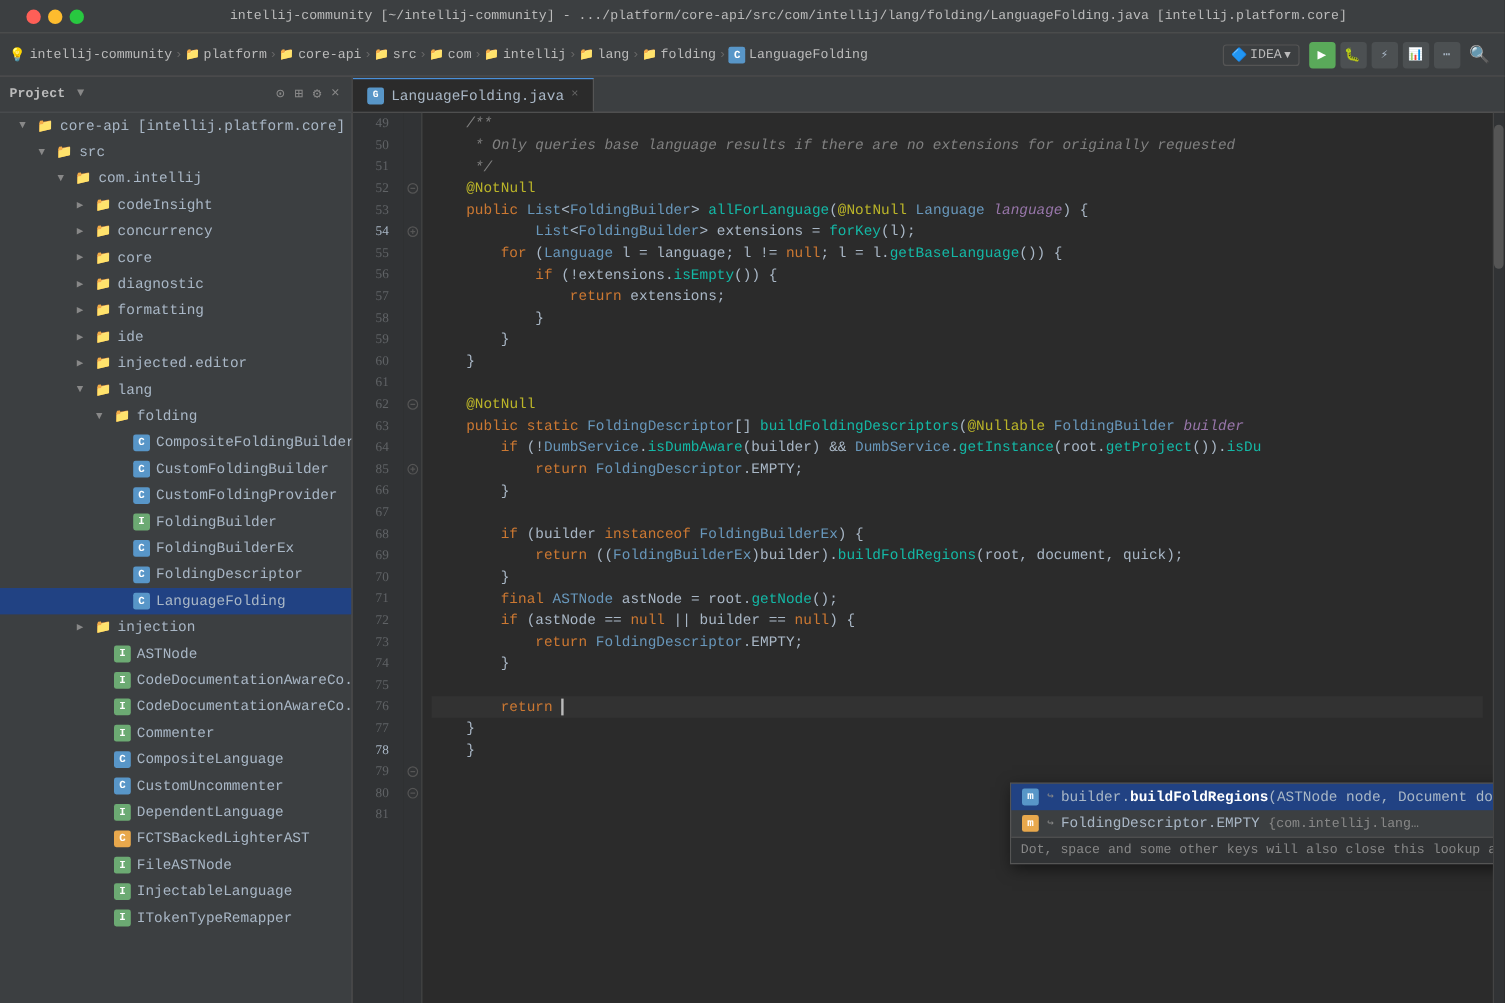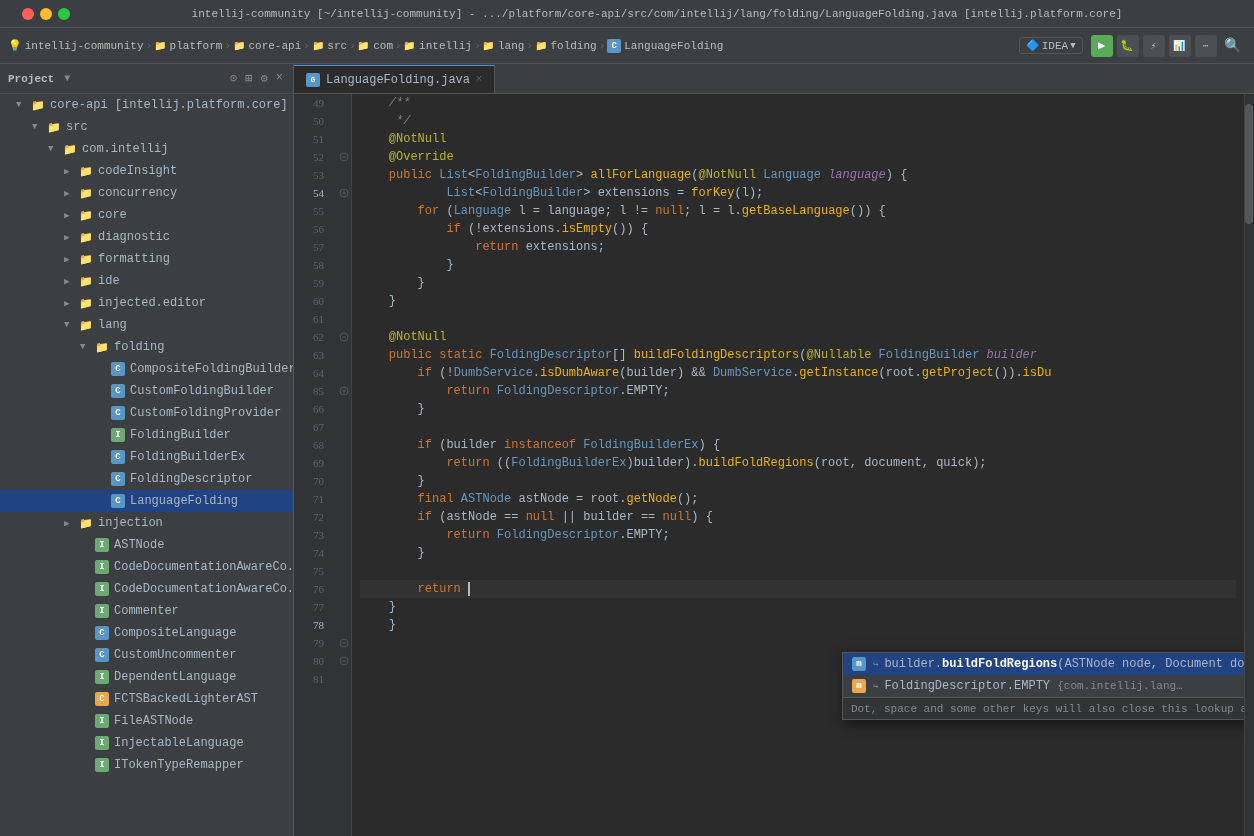--- a/index.html
+++ b/index.html
@@ -304,21 +304,21 @@
     }
     .code-line.current-line {
       background: #323232;
     }
 
     
     .kw { color: #cc7832; }
     .ann { color: #bbb529; }
     .comment { color: #808080; font-style: italic; }
     .type { color: #6897bb; }
-    .fn { color: #eab308; }
+    .fn { color: #14b8a6; }
     .param { color: #9876aa; font-style: italic; }
     .var { color: #a9b7c6; }
 
     
     #autocomplete {
       position: absolute;
       left: 490px;
       top: 558px;
       width: 760px;
       background: #3c3f41;
@@ -991,23 +991,23 @@
           <svg width="10" height="10" viewBox="0 0 10 10">
               <circle cx="5" cy="5" r="4" fill="none" stroke="#555" stroke-width="1"></circle>
               <line x1="3" y1="5" x2="7" y2="5" stroke="#555" stroke-width="1"></line>
             </svg>
         </div>
         <div class="gutter-line"></div>
       </div>
 
       <div id="code-area">
         <div class="code-line"><span class="comment">    /**</span></div>
+        <div class="code-line"><span class="comment">     * Only queries base language results if there are no extensions for originally requested</span></div>
         <div class="code-line"><span class="comment">     */</span></div>
         <div class="code-line">    <span class="ann">@NotNull</span></div>
-        <div class="code-line">    <span class="ann">@Override</span></div>
         <div class="code-line">    <span class="kw">public</span> <span class="type">List</span>&lt;<span class="type">FoldingBuilder</span>&gt; <span class="fn">allForLanguage</span>(<span class="ann">@NotNull</span> <span class="type">Language</span> <span class="param">language</span>) {</div>
         <div class="code-line">            <span class="type">List</span>&lt;<span class="type">FoldingBuilder</span>&gt; <span class="var">extensions</span> = <span class="fn">forKey</span>(<span class="var">l</span>);</div>
         <div class="code-line">        <span class="kw">for</span> (<span class="type">Language</span> <span class="var">l</span> = <span class="var">language</span>; <span class="var">l</span> != <span class="kw">null</span>; <span class="var">l</span> = <span class="var">l</span>.<span class="fn">getBaseLanguage</span>()) {</div>
         <div class="code-line">            <span class="kw">if</span> (!<span class="var">extensions</span>.<span class="fn">isEmpty</span>()) {</div>
         <div class="code-line">                <span class="kw">return</span> <span class="var">extensions</span>;</div>
         <div class="code-line">            }</div>
         <div class="code-line">        }</div>
         <div class="code-line">    }</div>
         <div class="code-line"> </div>
         <div class="code-line">    <span class="ann">@NotNull</span></div>

